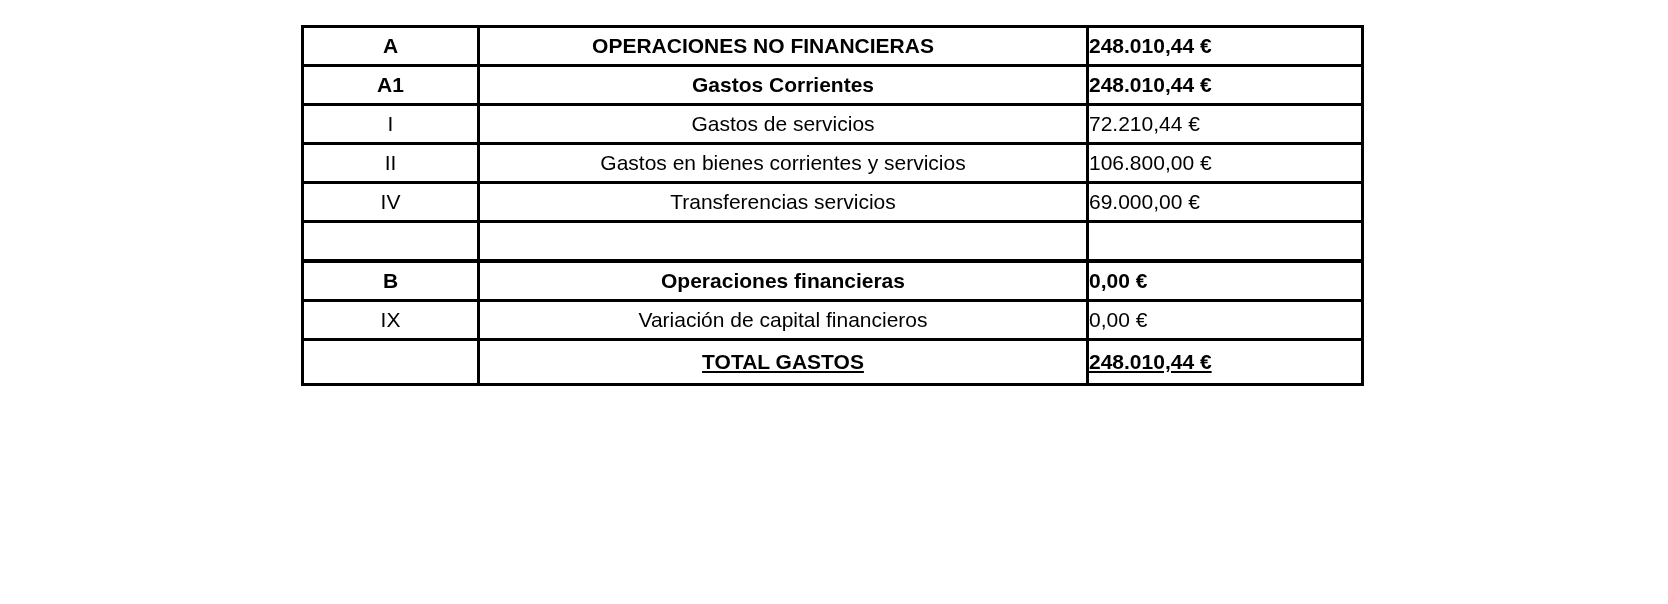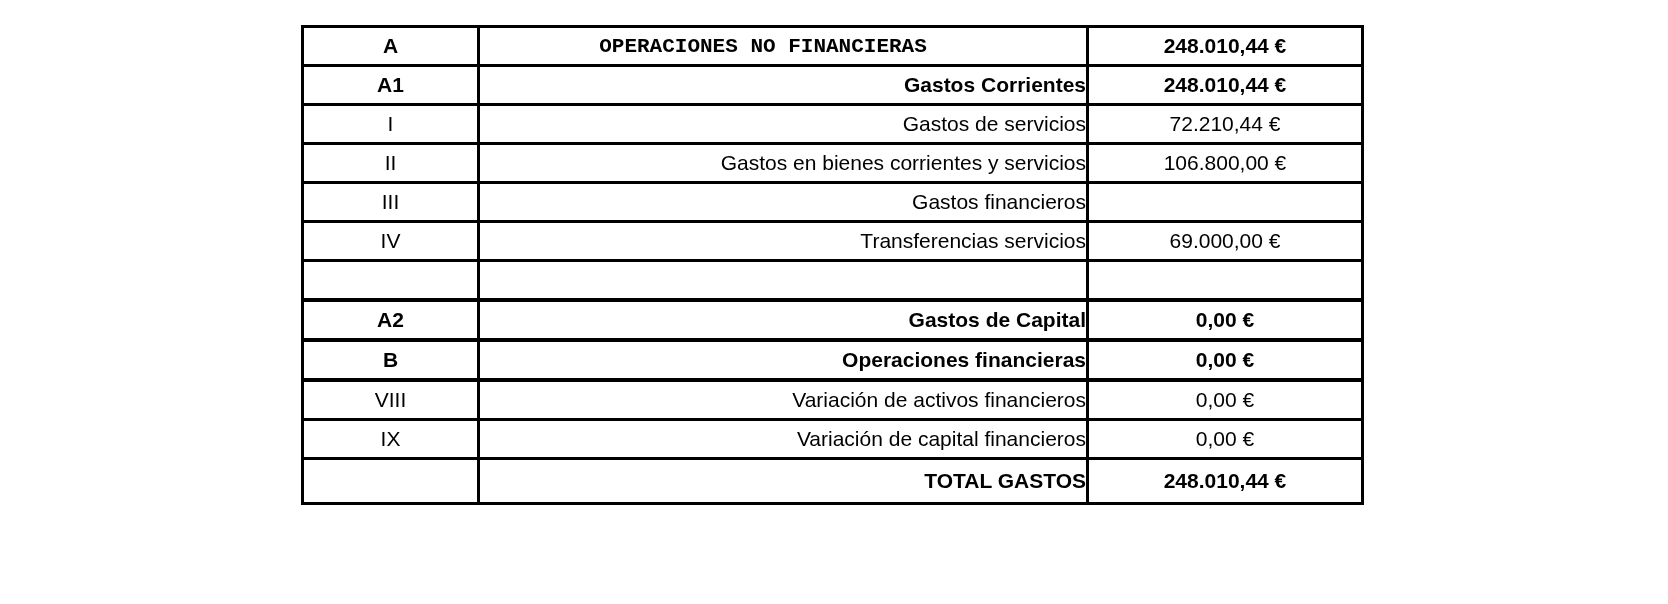--- a/index.html
+++ b/index.html
@@ -33,41 +33,41 @@
     color: #000000;
     padding: 0;
     white-space: nowrap;
     overflow: hidden;
     vertical-align: middle;
   }
   td.code {
     text-align: center;
   }
   td.desc {
-    text-align: right;
+    text-align: center;
     padding-left: 21px;
   }
   td.amount {
-    text-align: center;
+    text-align: left;
     padding-right: 55px;
   }
   tr.bold td {
     font-weight: bold;
   }
   td.desc.centered {
     text-align: center;
     padding-left: 0;
     padding-right: 40px;
-    font-family: Liberation Mono, monospace;
   }
   tr.thick-top td {
     border-top-width: 4px;
   }
   tr.tall td {
     height: 42px;
+    text-decoration: underline;
   }
 </style>
 </head>
 <body>
 
 <div class="page">
   <table class="budget">
     <colgroup>
       <col style="width:176px">
       <col style="width:609px">
@@ -88,47 +88,32 @@
         <td class="code">I</td>
         <td class="desc">Gastos de servicios</td>
         <td class="amount">72.210,44 €</td>
       </tr>
       <tr>
         <td class="code">II</td>
         <td class="desc">Gastos en bienes corrientes y servicios</td>
         <td class="amount">106.800,00 €</td>
       </tr>
       <tr>
-        <td class="code">III</td>
-        <td class="desc">Gastos financieros</td>
-        <td class="amount"></td>
-      </tr>
-      <tr>
         <td class="code">IV</td>
         <td class="desc">Transferencias servicios</td>
         <td class="amount">69.000,00 €</td>
       </tr>
       <tr>
         <td class="code"></td>
         <td class="desc"></td>
         <td class="amount"></td>
       </tr>
       <tr class="bold thick-top">
-        <td class="code">A2</td>
-        <td class="desc">Gastos de Capital</td>
-        <td class="amount">0,00 €</td>
-      </tr>
-      <tr class="bold thick-top">
         <td class="code">B</td>
         <td class="desc">Operaciones financieras</td>
-        <td class="amount">0,00 €</td>
-      </tr>
-      <tr class="thick-top">
-        <td class="code">VIII</td>
-        <td class="desc">Variación de activos financieros</td>
         <td class="amount">0,00 €</td>
       </tr>
       <tr>
         <td class="code">IX</td>
         <td class="desc">Variación de capital financieros</td>
         <td class="amount">0,00 €</td>
       </tr>
       <tr class="bold tall">
         <td class="code"></td>
         <td class="desc">TOTAL GASTOS</td>

